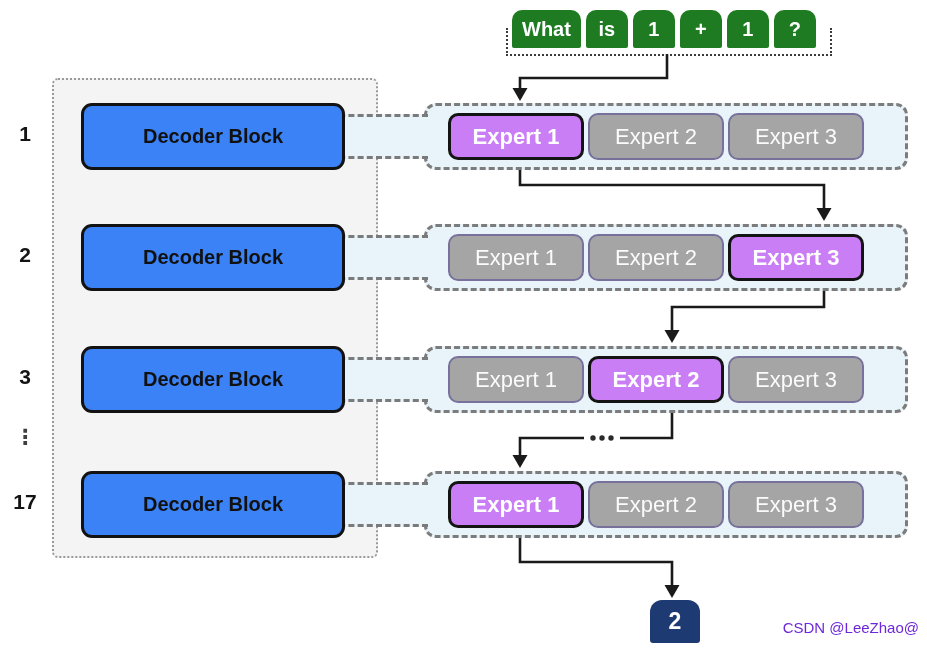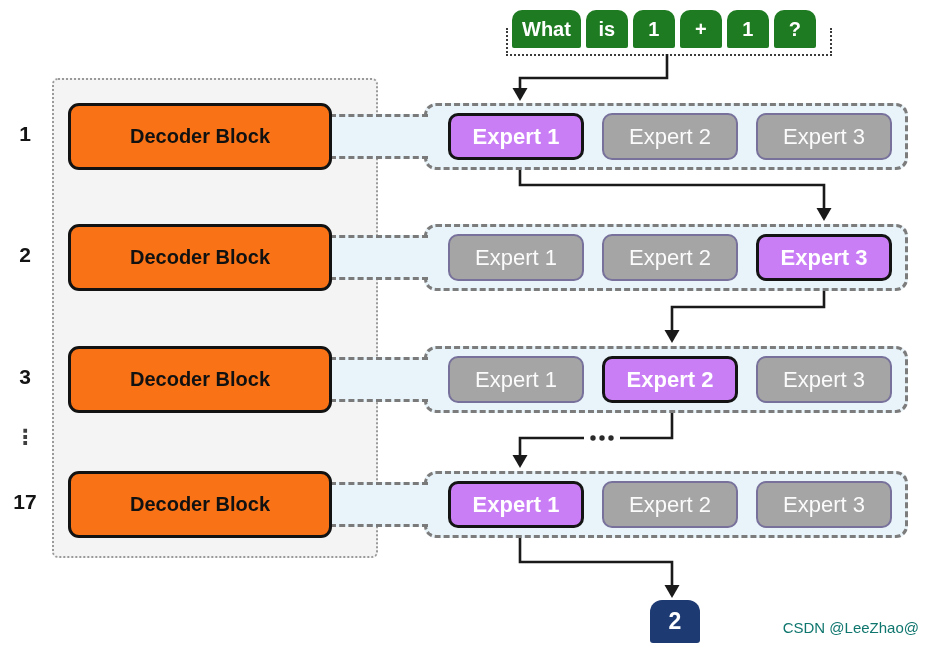--- a/index.html
+++ b/index.html
@@ -32,37 +32,37 @@
     position:absolute;left:6px;width:38px;text-align:center;
     font-size:21px;font-weight:bold;color:#141414;z-index:4;
   }
   .num-r1{top:122px}.num-r2{top:243px}.num-r3{top:365px}.num-r4{top:490px}
   .layer-ellipsis{
     position:absolute;left:6px;top:424px;width:38px;text-align:center;
     font-size:21px;font-weight:bold;color:#3f3f3f;z-index:4;letter-spacing:0;
     font-family:"DejaVu Sans",sans-serif;line-height:26px;
   }
   .decoder{
-    position:absolute;left:68px;width:264px;height:67px;box-sizing:border-box;
-    background:#f97316;border:3px solid #121212;border-radius:11px;
+    position:absolute;left:81px;width:264px;height:67px;box-sizing:border-box;
+    background:#3b82f6;border:3px solid #121212;border-radius:11px;
     display:flex;align-items:center;justify-content:center;
     font-size:20px;font-weight:bold;color:#111111;z-index:3;
   }
   
   .band{
     position:absolute;left:330px;width:98px;height:45px;box-sizing:border-box;
     background:#e8f4f9;border-top:3px dashed #7a7a7a;border-bottom:3px dashed #7a7a7a;
     z-index:2;
   }
   .band-r1{top:114px}.band-r2{top:235px}.band-r3{top:357px}.band-r4{top:482px}
   
   .expert-row{
     position:absolute;left:424px;width:484px;height:67px;box-sizing:border-box;
     background:#e8f4f9;border:3px dashed #7c7c7c;border-radius:12px;
-    display:flex;align-items:center;gap:18px;padding-left:21px;z-index:1;
+    display:flex;align-items:center;gap:4px;padding-left:21px;z-index:1;
   }
   .r1{top:103px}.r2{top:224px}.r3{top:346px}.r4{top:471px}
   .expert{
     width:136px;height:47px;box-sizing:border-box;flex:0 0 auto;
     background:#a5a5a5;border:2px solid #77719b;border-radius:10px;
     display:flex;align-items:center;justify-content:center;
     font-size:22px;color:#fbfbfb;z-index:2;
   }
   .expert.selected{
     background:#ca7ef5;border:3px solid #141414;color:#ffffff;font-weight:bold;
@@ -73,21 +73,21 @@
   .arrows path.h{fill:#1a1a1a;stroke:none;}
   .arrows circle{fill:#2a2a2a;}
   
   .output-token{
     position:absolute;left:650px;top:600px;width:50px;height:43px;box-sizing:border-box;
     background:#1e3a72;color:#ffffff;font-weight:bold;font-size:23px;
     display:flex;align-items:center;justify-content:center;
     border-radius:12px 12px 3px 3px;z-index:3;
   }
   .watermark{
-    position:absolute;right:2px;top:619px;font-size:15px;color:#0f766e;z-index:3;
+    position:absolute;right:2px;top:619px;font-size:15px;color:#6d28d9;z-index:3;
   }
 </style>
 </head>
 <body>
 
 <div class="canvas">
 
   <div class="tokens-outline"></div>
   <div class="token-row">
     <div class="token">What</div>

